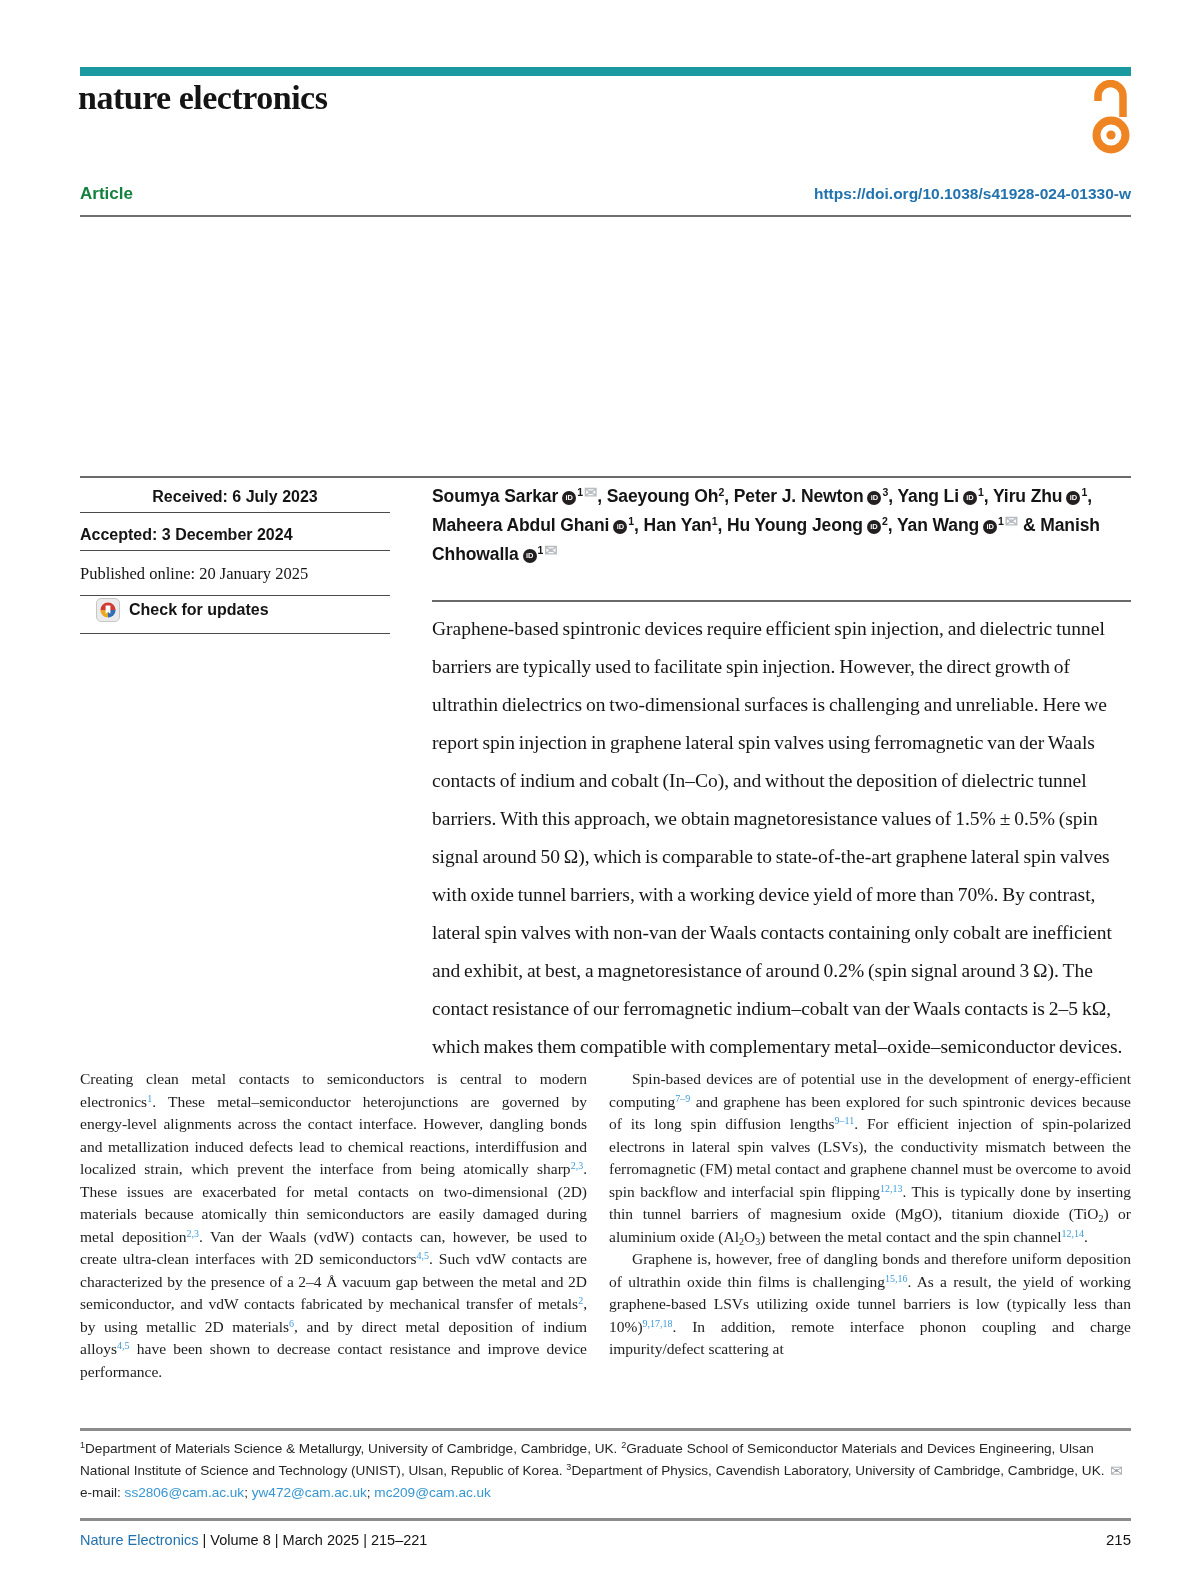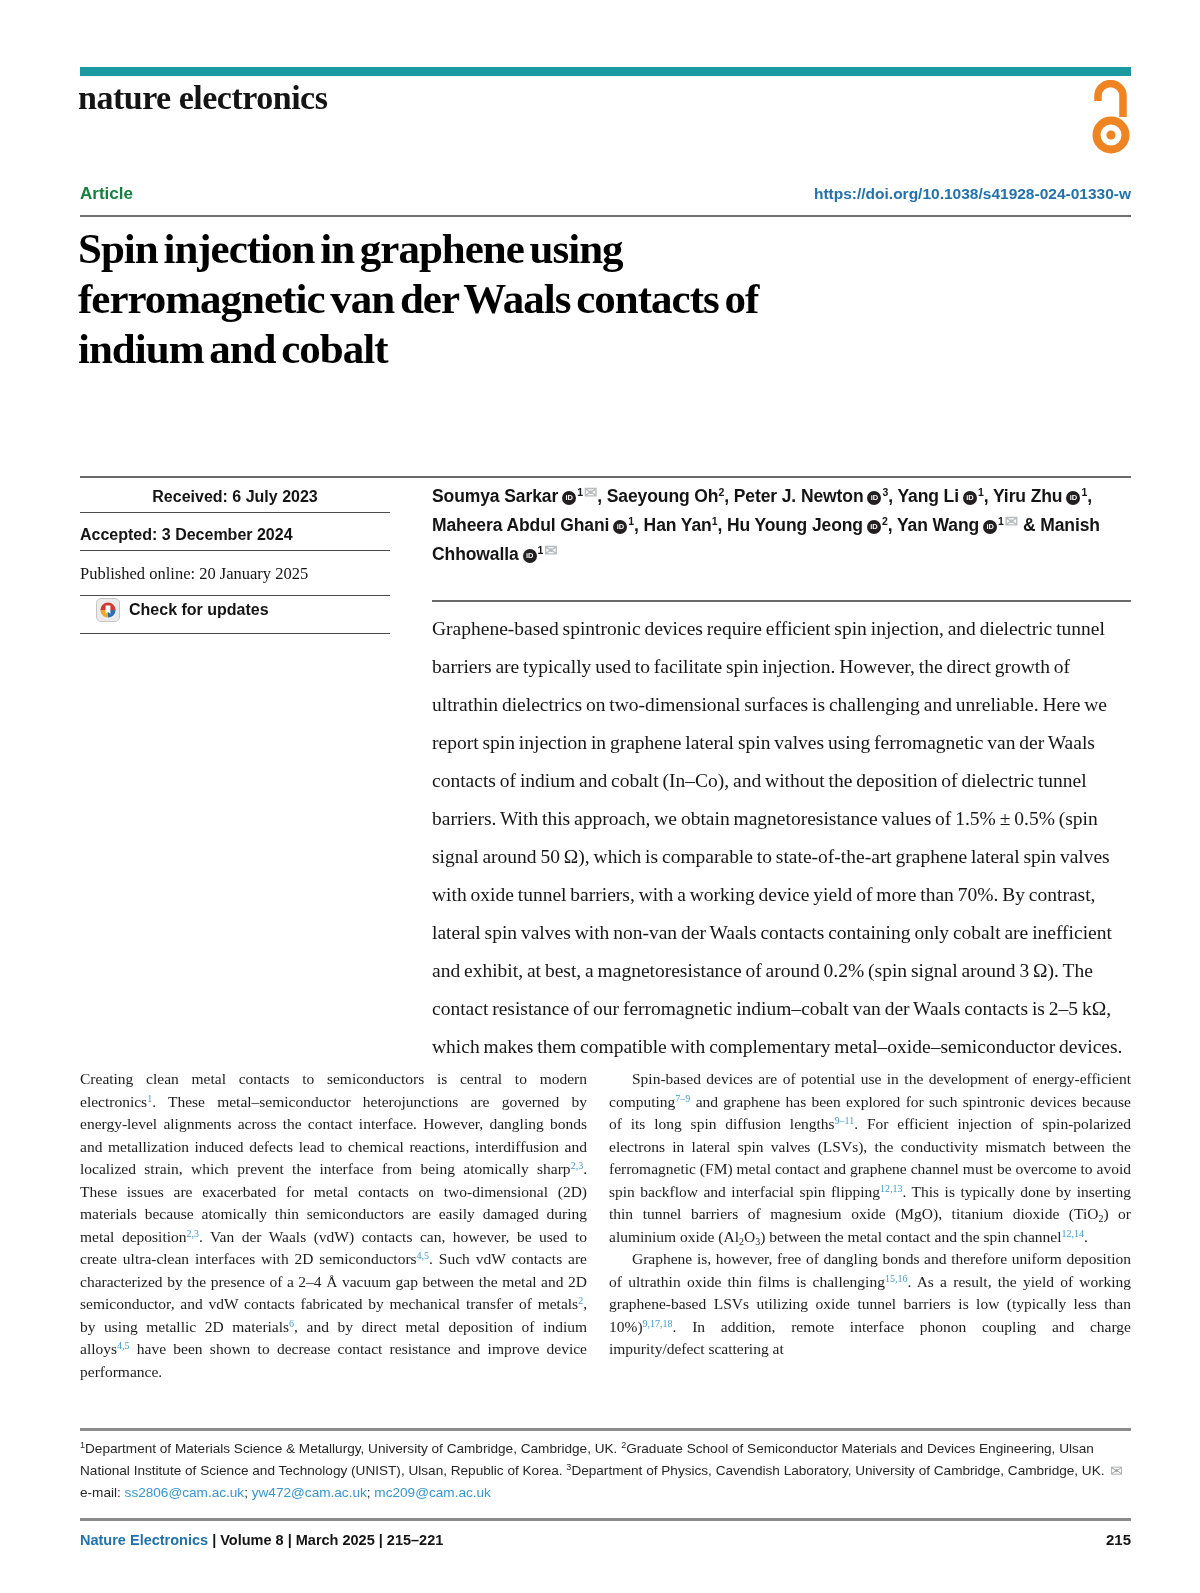--- a/index.html
+++ b/index.html
@@ -65,21 +65,21 @@
   sup.ref{color:var(--ref_blue);font-size:10px;line-height:0;vertical-align:5px;}
   .bodycol sub{font-size:10px;line-height:0;vertical-align:-3px;}
 
   .footnote{position:absolute;left:80px;top:1438px;width:1051px;font-size:13.6px;line-height:22px;
             color:#262626;}
   .footnote sup.supn{font-size:9px;line-height:0;vertical-align:5px;}
   .footnote .mail-icon{vertical-align:-1px;color:#9aa0a6;font-size:15px;margin:0 3px 0 2px;}
   .email-link{color:var(--email_blue);cursor:pointer;}
 
   .footer{position:absolute;left:80px;top:1531px;width:1051px;display:flex;
-          justify-content:space-between;align-items:baseline;font-weight:700;font-size:14.5px;color:#141414;}
+          justify-content:space-between;align-items:baseline;font-weight:400;font-size:14.5px;color:#141414;}
   .footer .fjournal{color:var(--link_blue);cursor:pointer;}
   .footer .frest{white-space:pre-wrap;}
   .footer .fpage{font-size:15px;}
 </style>
 </head>
 <body>
 
 <div class="page">
 
   <div class="topbar"></div>
@@ -91,25 +91,20 @@
     <circle cx="21" cy="55" r="14.5" fill="none" stroke="#ef8423" stroke-width="8"></circle>
     <circle cx="21" cy="55" r="4.6" fill="#ef8423"></circle>
   </svg>
 
   <div class="article-row">
     <span class="article-label">Article</span>
     <span class="doi">https://doi.org/10.1038/s41928-024-01330-w</span>
   </div>
   <div class="rule rule-article"></div>
 
-  <h1 class="title">
-    <span class="tl">Spin injection in graphene using</span>
-    <span class="tl">ferromagnetic van der Waals contacts of</span>
-    <span class="tl">indium and cobalt</span>
-  </h1>
 
   <div class="rule rule-top"></div>
 
   <div class="meta meta-received">Received: 6 July 2023</div>
   <div class="mrule mrule1"></div>
   <div class="meta meta-accepted">Accepted: 3 December 2024</div>
   <div class="mrule mrule2"></div>
   <div class="meta meta-published">Published online: 20 January 2025</div>
   <div class="mrule mrule3"></div>
 

